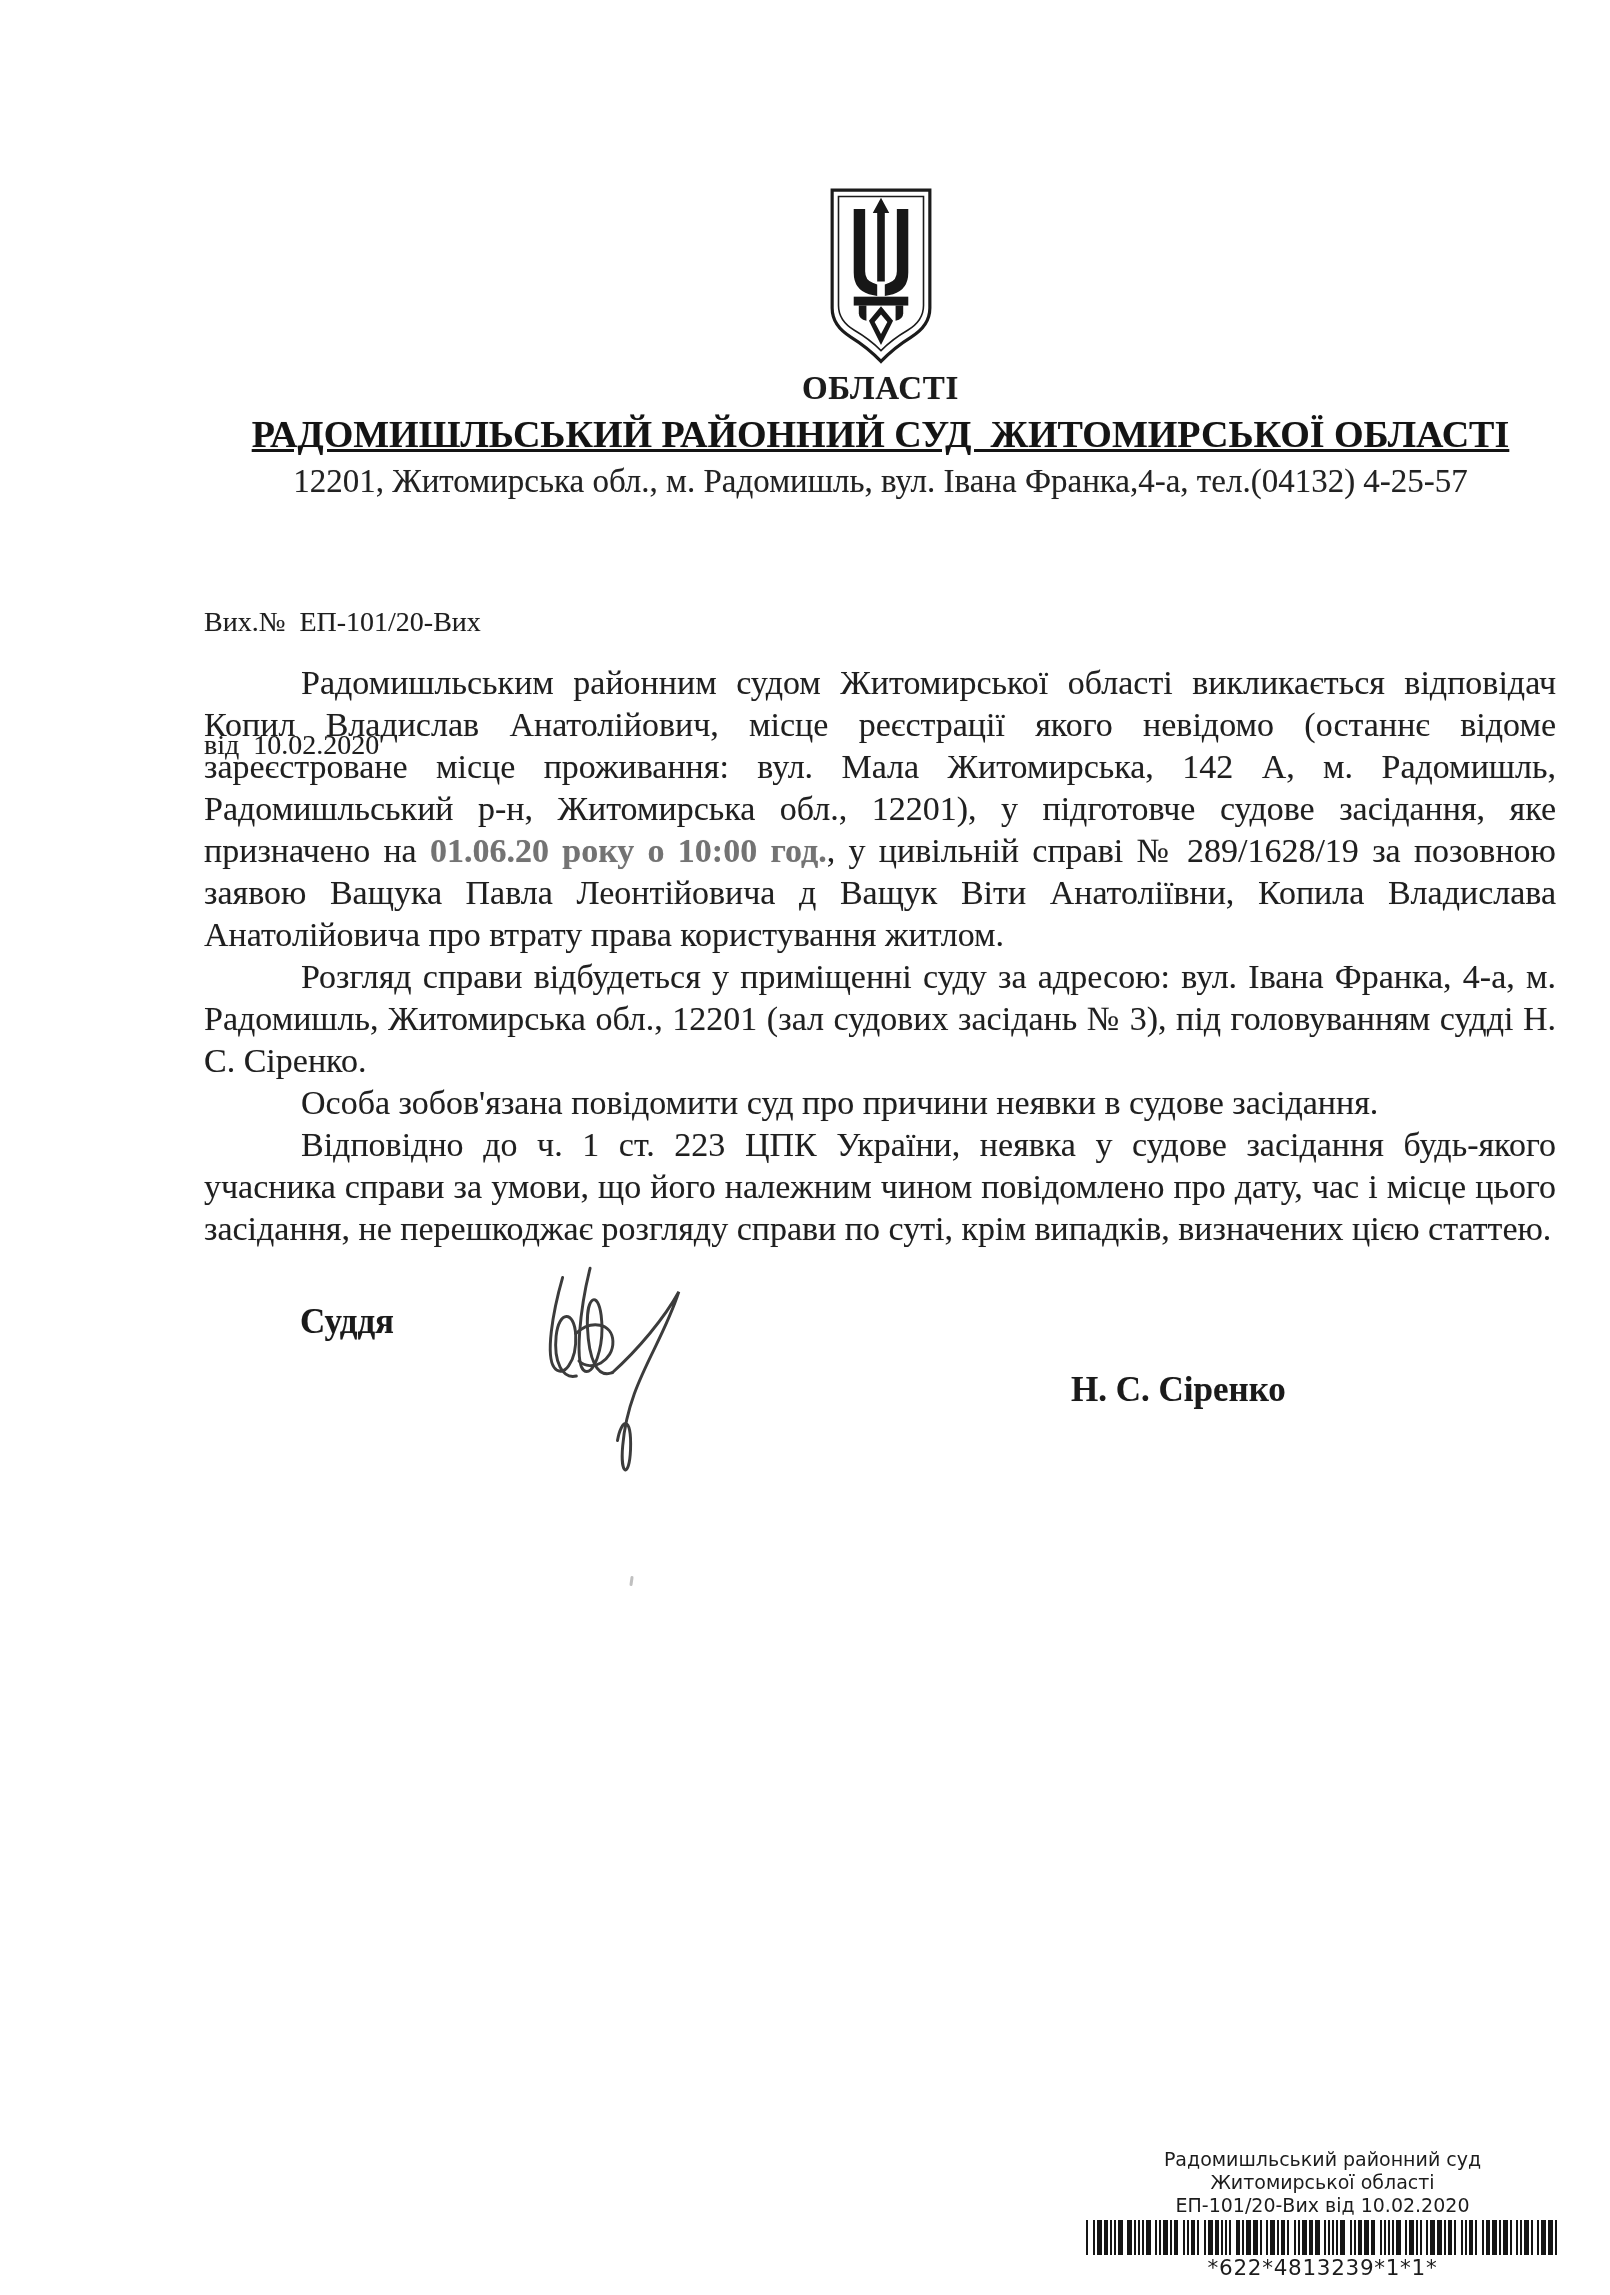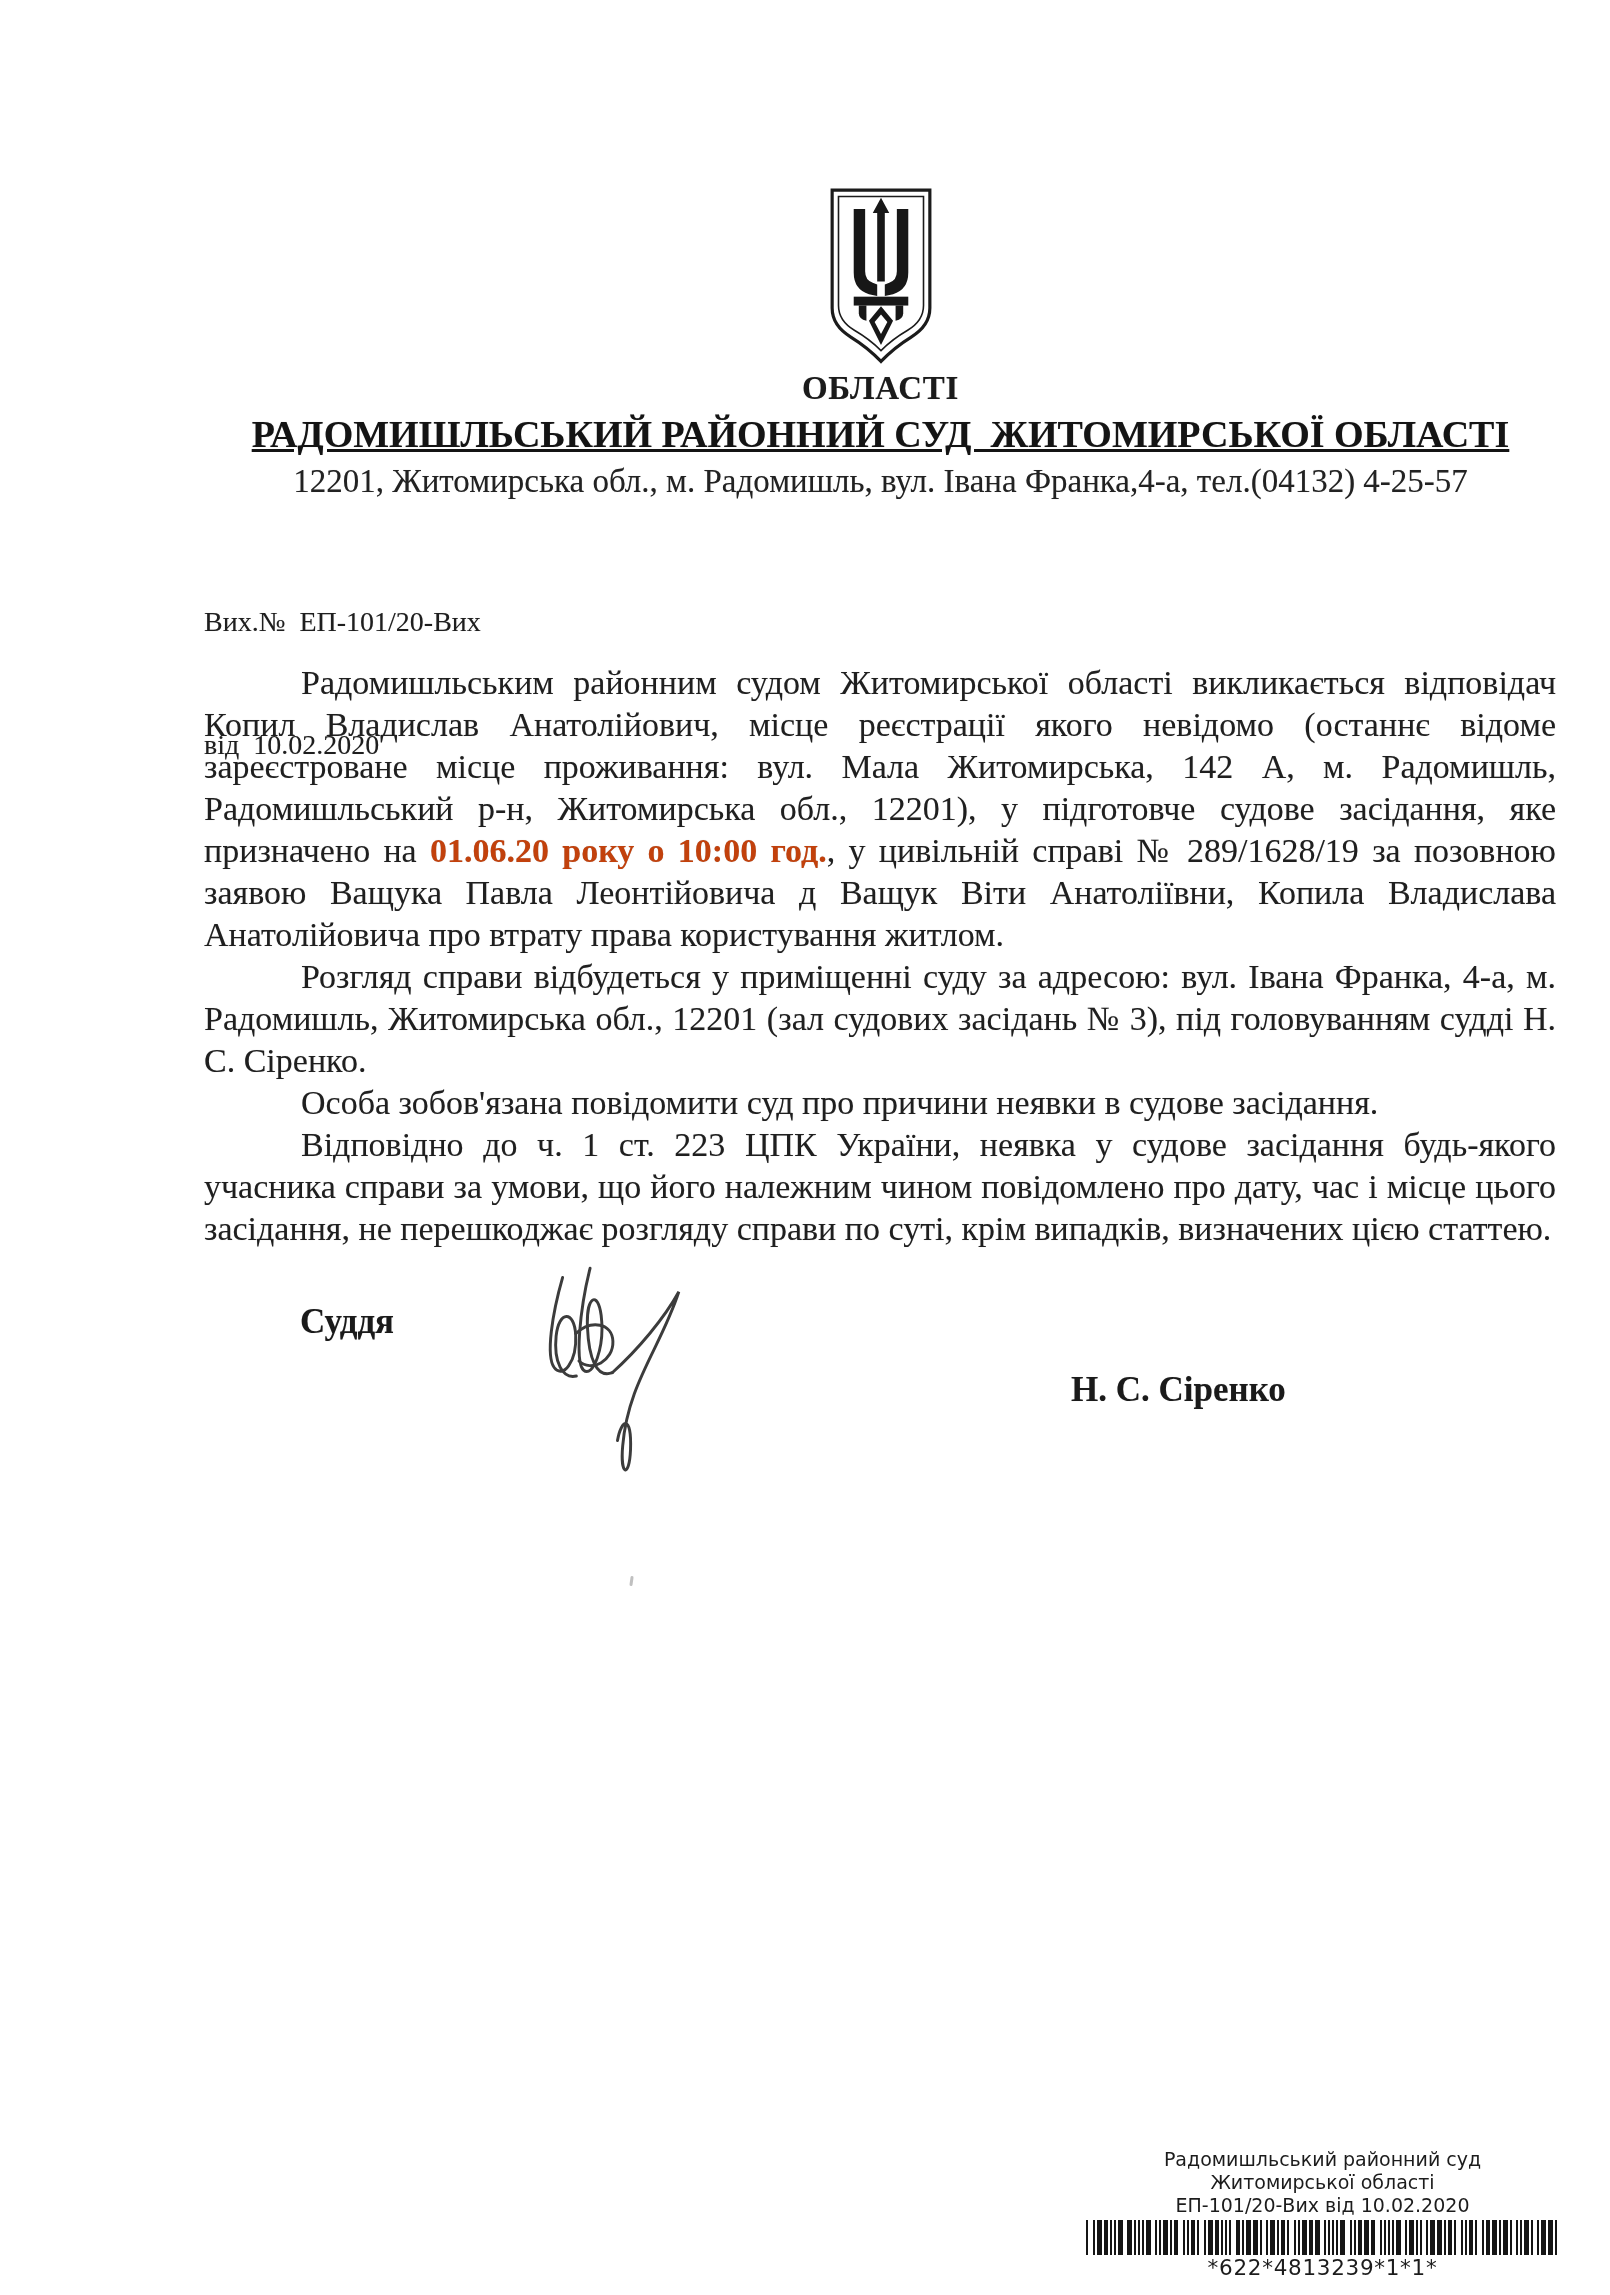--- a/index.html
+++ b/index.html
@@ -43,21 +43,21 @@
     white-space:pre-wrap;
   }
   
   .body-text{
     position:absolute;left:204px;top:662px;width:1352px;
     font-size:34px;line-height:42px;
     text-align:justify;color:#1f1f1f;
     text-shadow:0 0 0.7px rgba(30,30,30,.3);
   }
   .body-text p{margin:0;text-indent:97px;}
-  .body-text .b{font-weight:bold;color:#c2410c;}
+  .body-text .b{font-weight:bold;color:#737373;}
   
   .judge-label{
     position:absolute;left:300px;top:1302px;
     font-size:35px;font-weight:bold;color:#1a1a1a;
     text-shadow:0 0 0.7px rgba(30,30,30,.3);
     text-align:right;
   }
   .judge-name{
     position:absolute;left:1071px;top:1370px;
     font-size:35px;font-weight:bold;color:#1a1a1a;

